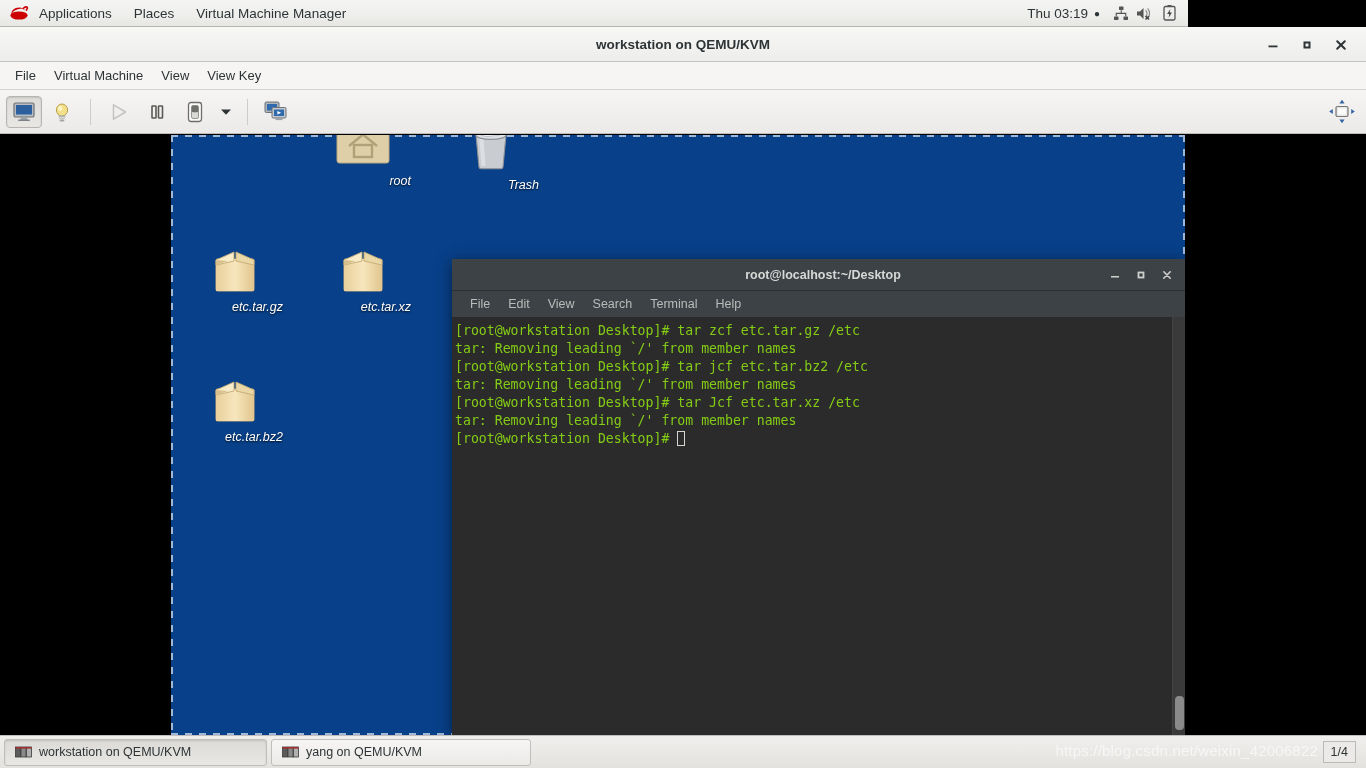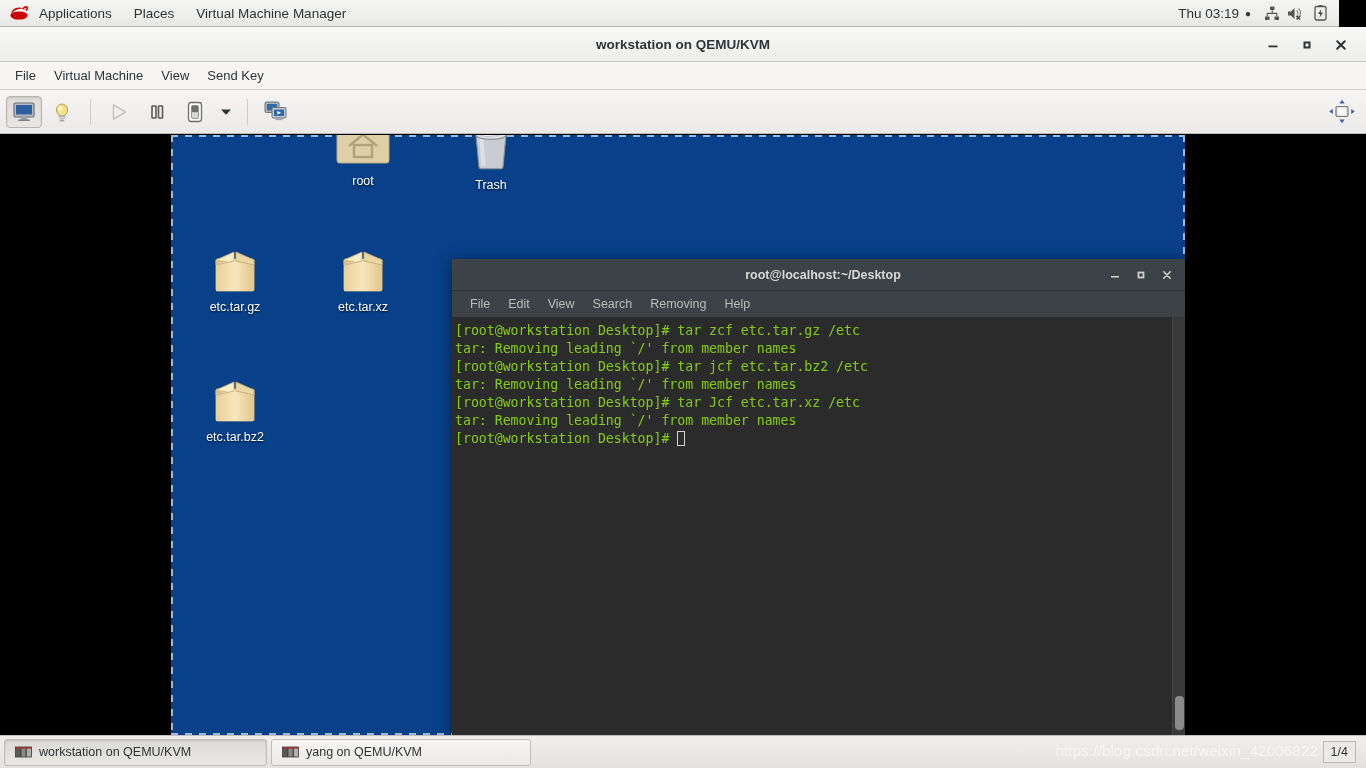--- a/index.html
+++ b/index.html
@@ -6,21 +6,21 @@
   html, body {
     width: 1366px; height: 768px;
     overflow: hidden;
     font-family: "Liberation Sans", sans-serif;
     background: #000;
   }
   #screen { position: relative; width: 1366px; height: 768px; }
 
   
   #gnome-topbar {
-    position: absolute; left: 0; top: 0; width: 1339px; height: 27px;
+    position: absolute; left: 0; top: 0; width: 1188px; height: 27px;
     background: linear-gradient(to bottom, #f4f4f2 0%, #eeeeec 60%, #e6e6e3 100%);
     border-bottom: 1px solid #b6b6b3;
     display: flex; align-items: center;
     font-size: 13.5px; color: #2e3436;
   }
   .gn-item { padding: 0 11px; height: 26px; display: flex; align-items: center; cursor: default; }
   #redhat-logo { width: 22px; height: 18px; margin-left: 8px; margin-right: -2px; position: relative; }
   #redhat-logo svg { display: block; }
   #gnome-right { margin-left: auto; display: flex; align-items: center; padding-right: 8px; gap: 2px; }
   #gnome-clock { font-size: 13.5px; color: #2e3436; display: flex; align-items: center; gap: 6px; padding: 0 8px; justify-content: center; }
@@ -71,21 +71,21 @@
   #vm-desktop {
     position: absolute; left: 171px; top: 1px; width: 1014px; height: 600px;
     background: #084089;
     overflow: hidden;
   }
   .dash-h { position:absolute; left:0; width:100%; height:2px;
             background: repeating-linear-gradient(to right, #9fb8d8 0 7px, transparent 7px 14px); }
   .dash-v { position:absolute; top:0; height:100%; width:2px;
             background: repeating-linear-gradient(to bottom, #9fb8d8 0 7px, transparent 7px 14px); }
 
-  .desk-icon { position: absolute; width: 96px; text-align: center; cursor: pointer; }
+  .desk-icon { position: absolute; width: 96px; text-align: right; cursor: pointer; font-style: italic; }
   .desk-icon .glyph { height: 56px; display: flex; align-items: flex-end; justify-content: center; }
   .desk-icon .lbl { color: #fff; font-size: 12.5px; margin-top: 5px;
                     text-shadow: 0 1px 2px rgba(0,0,0,0.8); }
 
   
   #term-window {
     position: absolute; left: 281px; top: 124px; width: 734px; height: 477px;
     background: #2e3436; box-shadow: 0 3px 14px rgba(0,0,0,0.5);
     display: flex; flex-direction: column;
   }
@@ -216,21 +216,21 @@
               <path d="M3.2 3.2 L10.8 10.8 M10.8 3.2 L3.2 10.8" stroke="#2e3436" stroke-width="2" stroke-linecap="round"></path>
             </svg>
         </div>
       </div>
     </div>
 
     <div id="vmm-menubar">
       <div class="menu-item"><span>File</span></div>
       <div class="menu-item"><span>Virtual Machine</span></div>
       <div class="menu-item"><span>View</span></div>
-      <div class="menu-item"><span>Send Key</span></div>
+      <div class="menu-item"><span>View Key</span></div>
     </div>
 
     <div id="vmm-toolbar">
       <div class="tbtn active">
         <svg width="24" height="21" viewBox="0 0 24 21">
           <rect x="2" y="2" width="20" height="14" rx="1.6" fill="#b8bcc0" stroke="#6d7378" stroke-width="1.2"></rect>
           <rect x="4" y="4" width="16" height="9.5" fill="#2b5f9e"></rect>
           <rect x="8.5" y="16.3" width="7" height="2.6" fill="#9aa0a5"></rect>
           <rect x="6" y="18.4" width="12" height="1.6" rx="0.7" fill="#7c8287"></rect>
         </svg>
@@ -404,21 +404,21 @@
                     <path d="M2.8 2.8 L9.2 9.2 M9.2 2.8 L2.8 9.2" stroke="#cfd0cc" stroke-width="1.6" stroke-linecap="round"></path>
                   </svg>
               </div>
             </div>
           </div>
           <div id="term-menubar">
             <div class="tmenu"><span>File</span></div>
             <div class="tmenu"><span>Edit</span></div>
             <div class="tmenu"><span>View</span></div>
             <div class="tmenu"><span>Search</span></div>
-            <div class="tmenu"><span>Removing</span></div>
+            <div class="tmenu"><span>Terminal</span></div>
             <div class="tmenu"><span>Help</span></div>
           </div>
           <div id="term-body">
             <div id="term-text"><span>[root@workstation Desktop]# tar zcf etc.tar.gz /etc
 tar: Removing leading `/' from member names
 [root@workstation Desktop]# tar jcf etc.tar.bz2 /etc
 tar: Removing leading `/' from member names
 [root@workstation Desktop]# tar Jcf etc.tar.xz /etc
 tar: Removing leading `/' from member names
 </span><span>[root@workstation Desktop]# </span><span class="cursor-block"></span></div>

